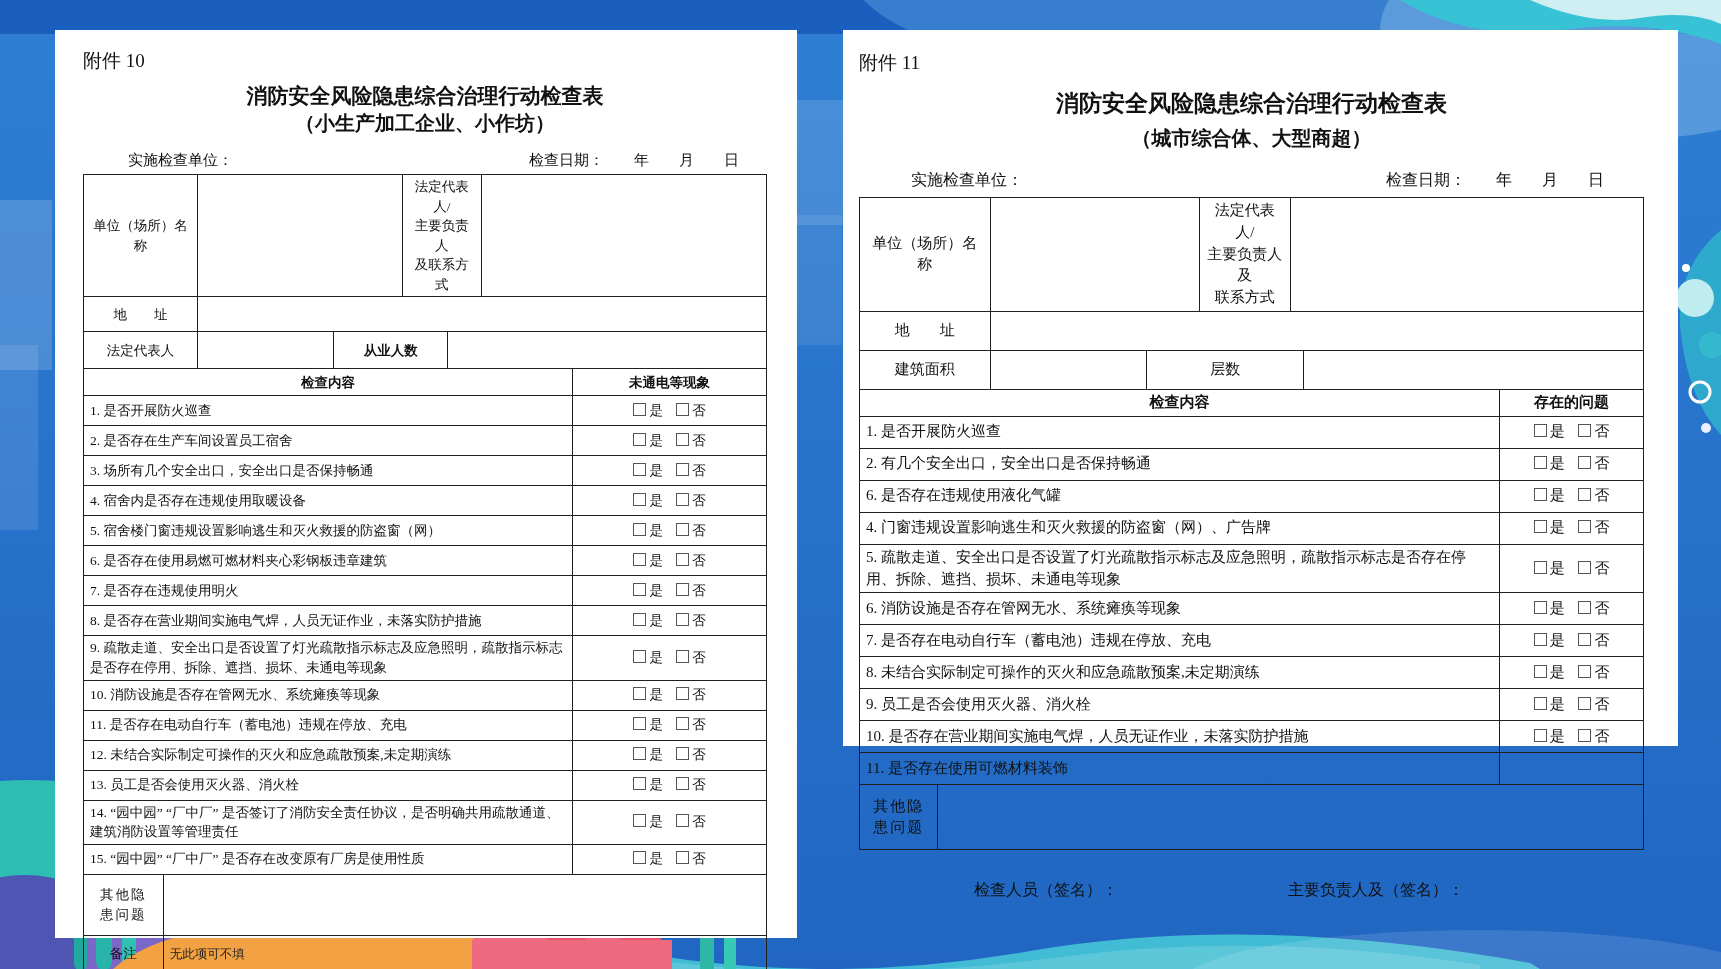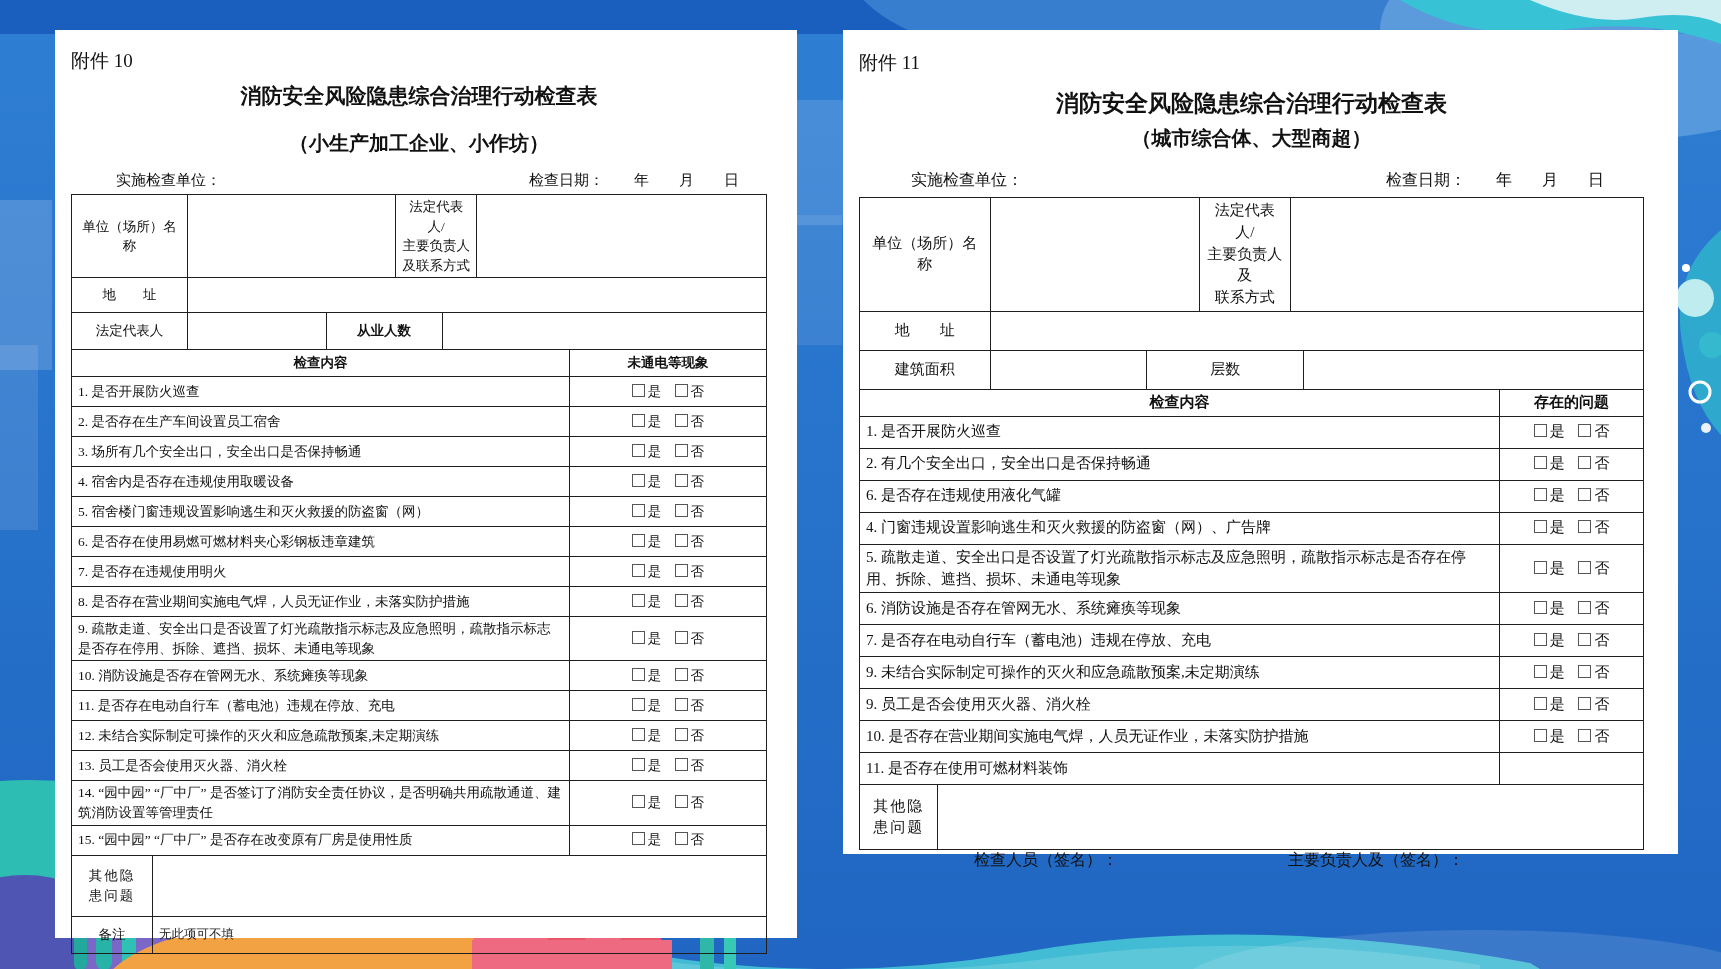--- a/index.html
+++ b/index.html
@@ -1,27 +1,27 @@
 <!DOCTYPE html>
 <html><head>
 <meta charset="utf-8">
 <style>
   html,body{margin:0;padding:0;background:#1d63be;}
   .canvas{position:relative;width:1721px;height:969px;overflow:hidden;
           font-family:"Liberation Serif","DejaVu Serif",serif;color:#111;}
   .bg{position:absolute;inset:0;width:1721px;height:969px;display:block;}
   .page{position:absolute;background:#ffffff;box-sizing:border-box;}
-  .page-left{left:55px;top:30px;width:742px;height:908px;padding:14px 30px 0 16px;}
-  .page-right{left:843px;top:30px;width:835px;height:824px;padding:16px 34px 0 16px;}
+  .page-left{left:55px;top:30px;width:742px;height:908px;padding:14px 30px 0 28px;}
+  .page-right{left:843px;top:30px;width:835px;height:716px;padding:16px 34px 0 16px;}
   .attach{font-size:19px;margin:4px 0 2px 0;}
   .doc-title{text-align:center;font-weight:700;margin-top:8px;}
   .page-left .doc-title{font-size:21px;}
   .page-right .doc-title{font-size:23px;margin-top:12px;}
   .doc-subtitle{text-align:center;font-weight:700;}
-  .page-left .doc-subtitle{font-size:20px;margin-top:20px;}
+  .page-left .doc-subtitle{font-size:20px;margin-top:0;}
   .page-right .doc-subtitle{font-size:20px;margin-top:6px;}
   .meta-row{display:flex;align-items:baseline;}
   .page-left .meta-row{font-size:15px;margin:14px 0 4px 0;padding:0 28px 0 45px;}
   .page-right .meta-row{font-size:16px;margin:18px 0 6px 0;padding:0 40px 0 52px;}
   .meta-date{margin-left:auto;}
   .meta-ymd{margin-left:30px;}
   table.grid{border-collapse:collapse;table-layout:fixed;width:100%;}
   table.grid col{width:1.6667%;}
   table.grid td{border:1px solid #1f1f1f;padding:2px 6px;vertical-align:middle;
                 line-height:1.45;overflow:hidden;}
@@ -42,21 +42,21 @@
   .page-right tr.item td{height:27px;}
   tr.other td{height:56px;} .page-right tr.other td{height:60px;}
   tr.remark td{height:32px;}
   .remark-val{font-size:12.5px !important;color:#222;}
   .cbcell{text-align:center;white-space:nowrap;}
   .cbitem{display:inline-block;}
   .cbitem + .cbitem{margin-left:10px;}
   .cbbox{display:inline-block;width:11px;height:11px;border:1px solid #555;
          background:#fff;margin-right:3px;vertical-align:-1px;}
   .sign-row{display:flex;align-items:baseline;}
-  .page-right .sign-row{font-size:16px;}
+  .page-right .sign-row{font-size:16px;margin-top:30px;}
   .page-right .sign1{margin-left:115px;} .page-right .sign2{margin-left:170px;}
   .other-lab{letter-spacing:2px;}
 </style>
 </head>
 <body>
 
 <div class="canvas">
 
   <svg class="bg" viewBox="0 0 1721 969" aria-hidden="true">
     <defs>
@@ -534,21 +534,21 @@
             <td colspan="49">7. 是否存在电动自行车（蓄电池）违规在停放、充电</td>
             <td colspan="11" class="cbcell">
               <span>
                 <span class="cbitem"><span class="cbbox"></span><span>是</span></span>
                 <span class="cbitem"><span class="cbbox"></span><span>否</span></span>
               </span>
             </td>
           </tr>
 
           <tr class="item">
-            <td colspan="49">9. 未结合实际制定可操作的灭火和应急疏散预案,未定期演练</td>
+            <td colspan="49">8. 未结合实际制定可操作的灭火和应急疏散预案,未定期演练</td>
             <td colspan="11" class="cbcell">
               <span>
                 <span class="cbitem"><span class="cbbox"></span><span>是</span></span>
                 <span class="cbitem"><span class="cbbox"></span><span>否</span></span>
               </span>
             </td>
           </tr>
 
           <tr class="item">
             <td colspan="49">9. 员工是否会使用灭火器、消火栓</td>

